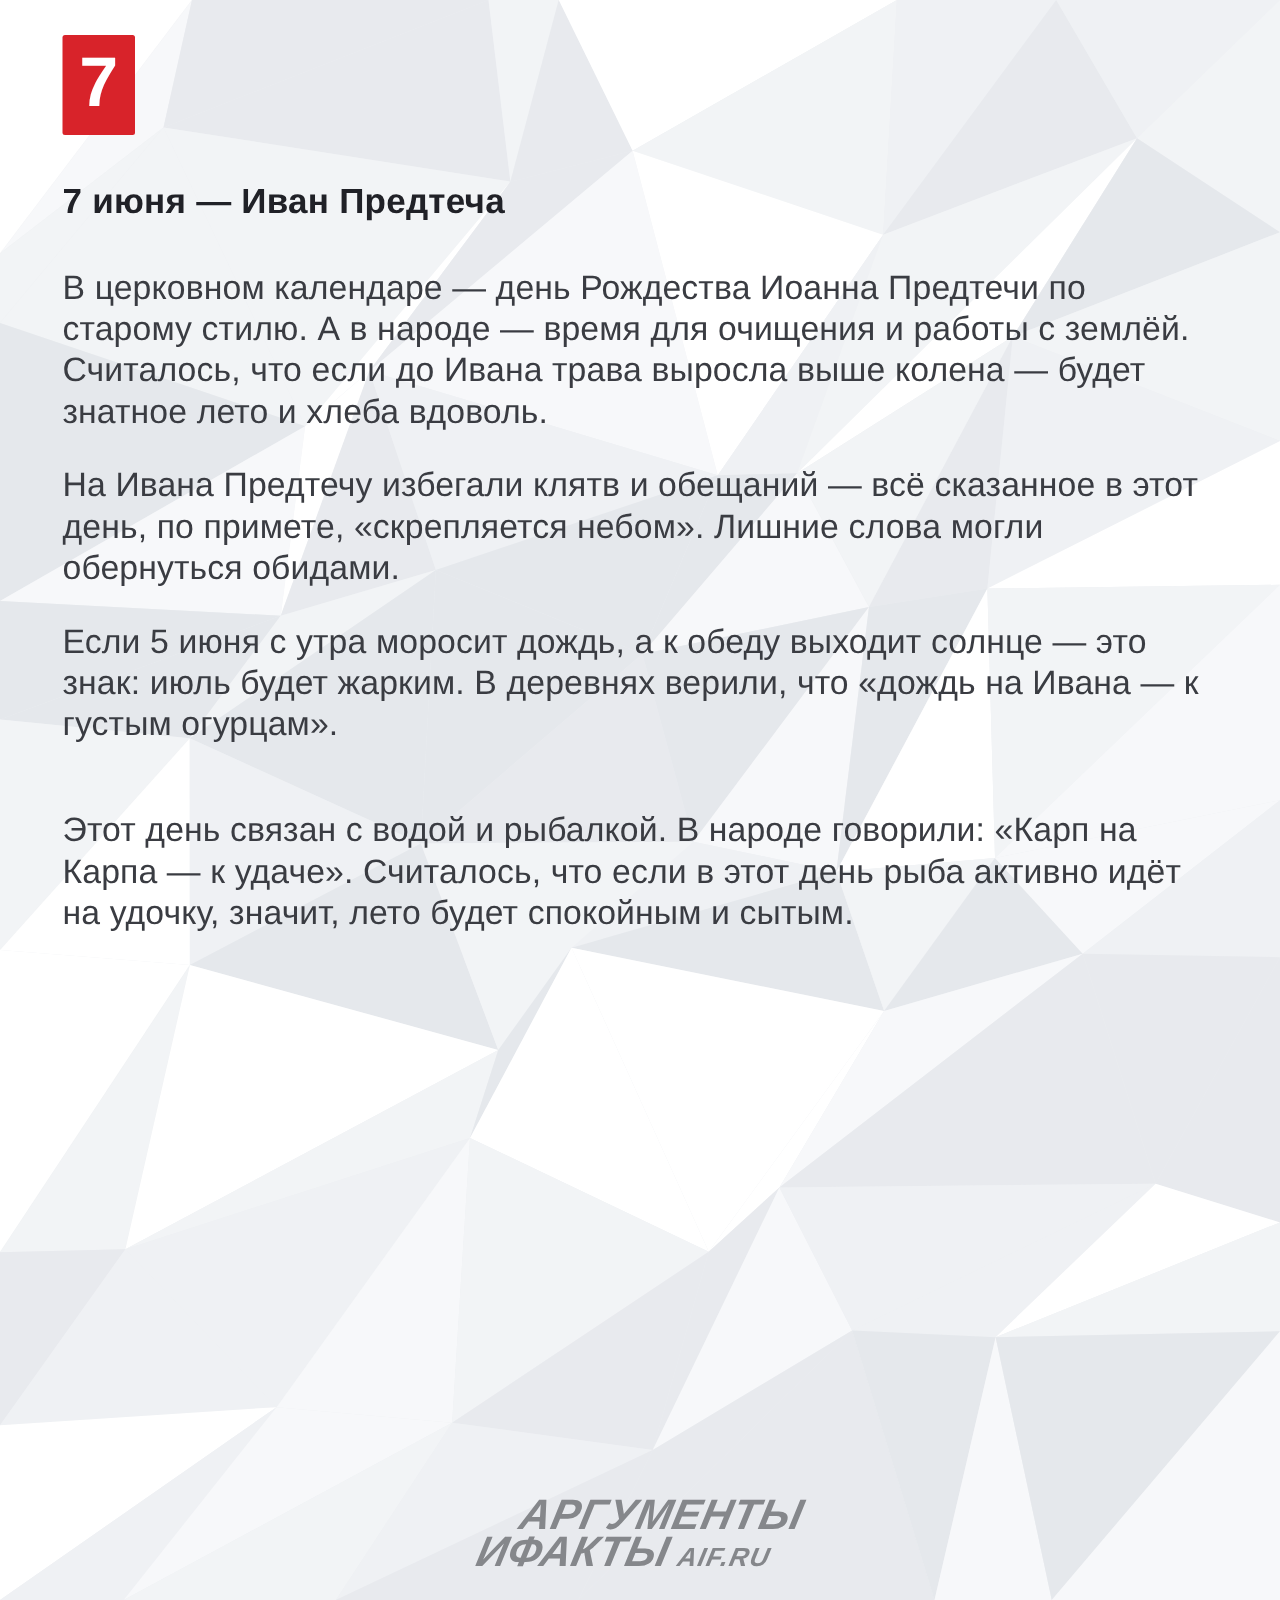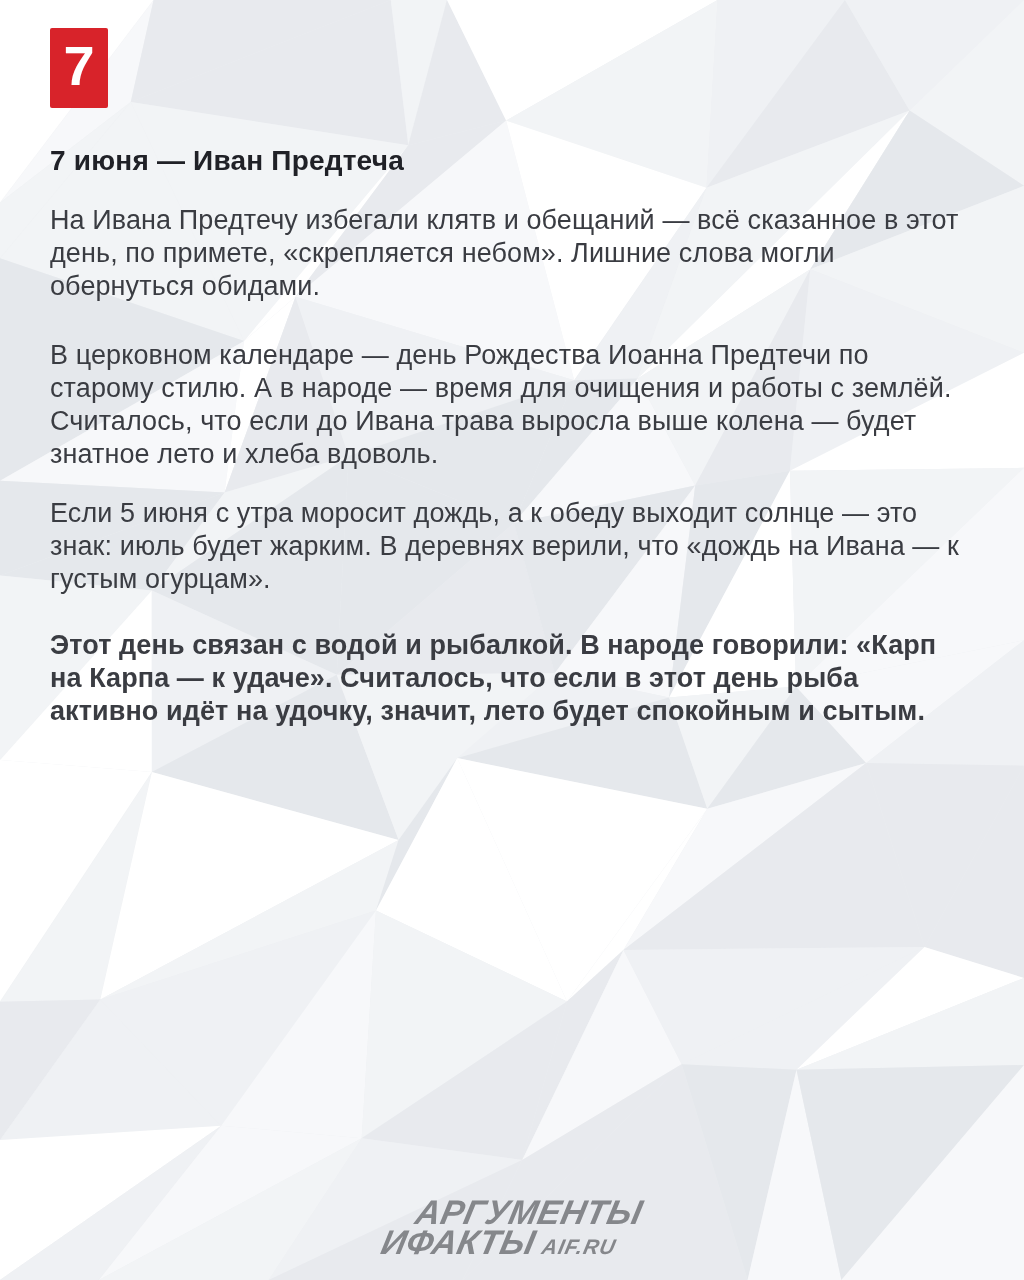--- a/index.html
+++ b/index.html
@@ -49,22 +49,21 @@
   p.body-paragraph{
     margin:26px 0 0;
     font-size:27px;line-height:33px;
     color:var(--body);
     letter-spacing:0.1px;
   }
   p.body-paragraph.lead{
     margin-top:36px;
   }
   p.body-paragraph.lead2{
-    margin-top:33px;
-    font-weight:bold;
+    margin-top:52px;
   }
   .footer-logo{
     position:absolute;z-index:1;
     bottom:22px;left:50%;
     transform:translateX(-50%) skewX(-12deg);
     color:var(--logo-gray);
     font-weight:700;font-style:italic;
     text-align:left;
     line-height:0.88;
     white-space:nowrap;
@@ -190,22 +189,22 @@
   </svg>
 
 <div class="content">
 
   <div class="badge">
     <span class="badge-number">7</span>
   </div>
 
   <h1 class="section-heading">7 июня — Иван Предтеча</h1>
 
+  <p class="body-paragraph lead">В церковном календаре — день Рождества Иоанна Предтечи по старому стилю. А в народе — время для очищения и работы с землёй. Считалось, что если до Ивана трава выросла выше колена — будет знатное лето и хлеба вдоволь.</p>
   <p class="body-paragraph">На Ивана Предтечу избегали клятв и обещаний — всё сказанное в этот день, по примете, «скрепляется небом». Лишние слова могли обернуться обидами.</p>
-  <p class="body-paragraph lead">В церковном календаре — день Рождества Иоанна Предтечи по старому стилю. А в народе — время для очищения и работы с землёй. Считалось, что если до Ивана трава выросла выше колена — будет знатное лето и хлеба вдоволь.</p>
   <p class="body-paragraph">Если 5 июня с утра моросит дождь, а к обеду выходит солнце — это знак: июль будет жарким. В деревнях верили, что «дождь на Ивана — к густым огурцам».</p>
 
 
   <p class="body-paragraph lead2">Этот день связан с водой и рыбалкой. В народе говорили: «Карп на Карпа — к удаче». Считалось, что если в этот день рыба активно идёт на удочку, значит, лето будет спокойным и сытым.</p>
 
 </div>
 
 <div class="footer-logo">
   <div class="logo-line1">АРГУМЕНТЫ</div>
   <div class="logo-line2">

